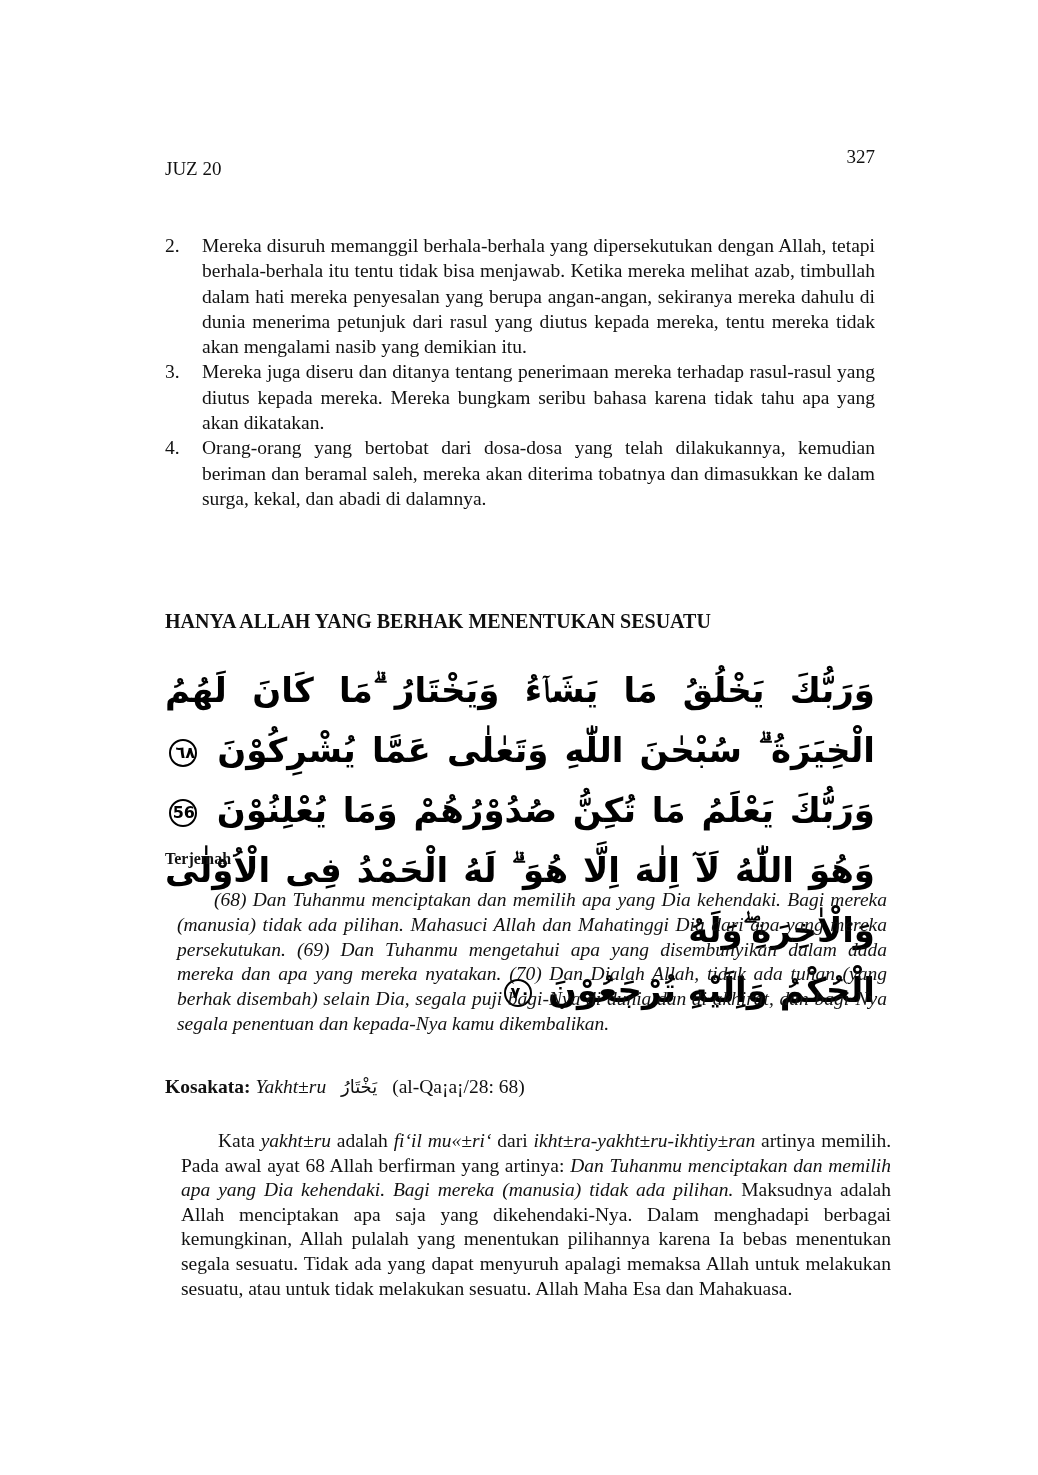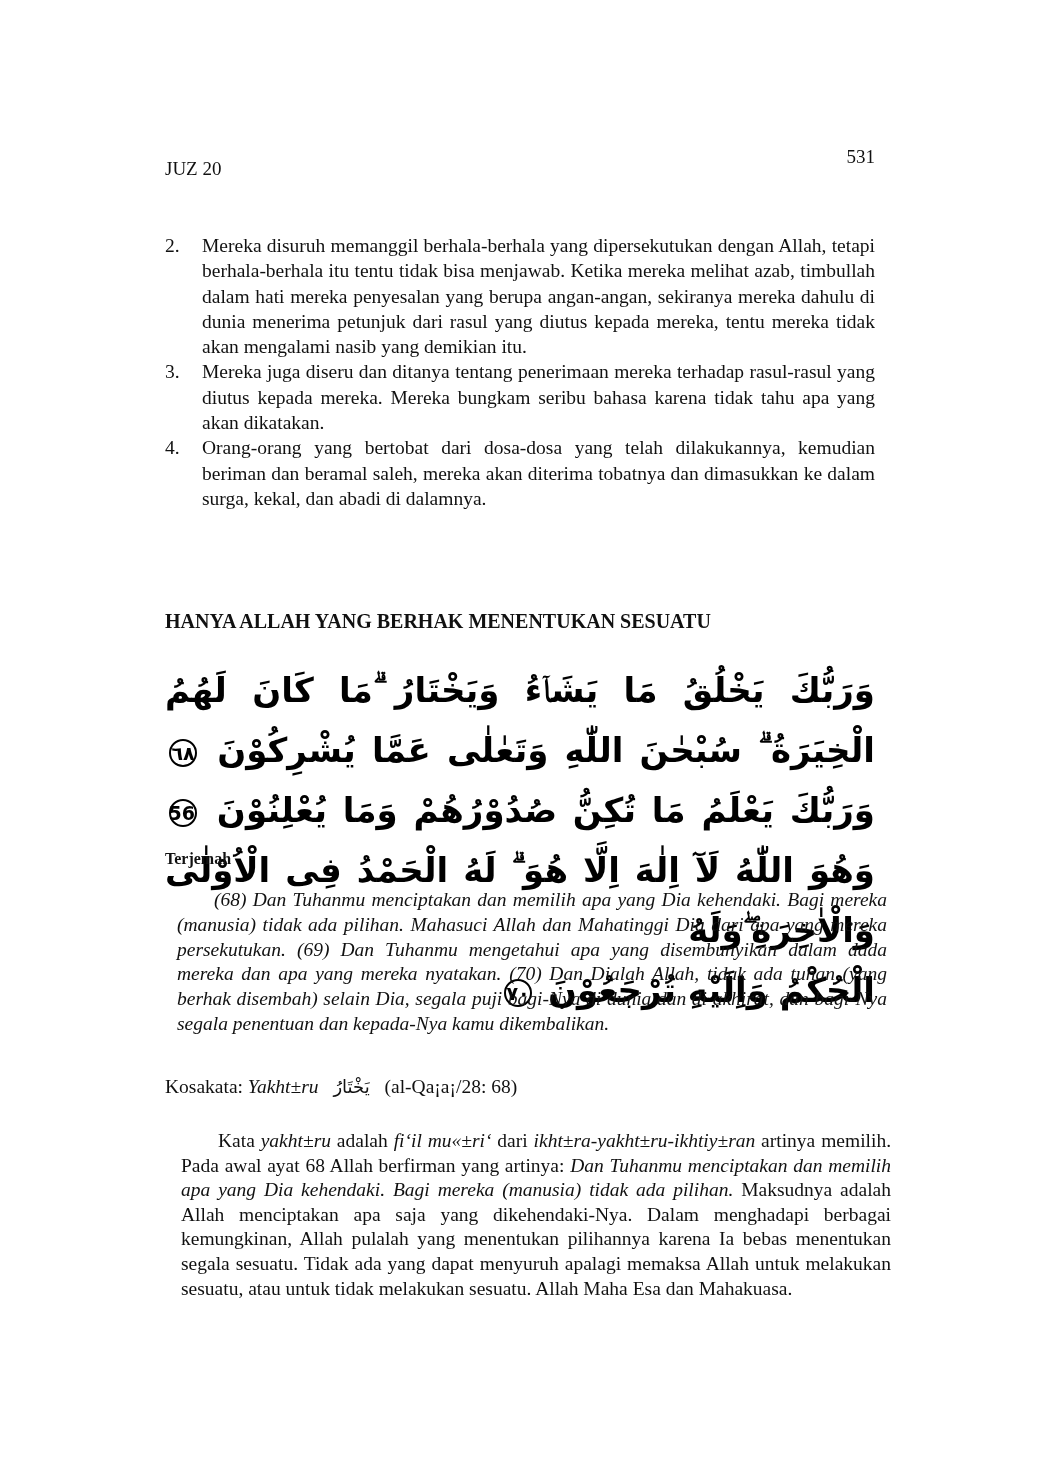--- a/index.html
+++ b/index.html
@@ -15,39 +15,39 @@
             font-size: 19.5px; line-height: 25.3px; }
     .list li { position: relative; padding-left: 37px; text-align: justify; }
     .list .num { position: absolute; left: 0; top: 0; }
     .section-title { position: absolute; top: 610px; left: 0; width: 710px; text-align: left;
                      font-weight: bold; font-size: 20px; letter-spacing: 0; }
     .arabic { position: absolute; top: 660px; left: 0; width: 710px; direction: rtl;
               font-family: "DejaVu Sans", sans-serif; font-weight: bold; font-size: 34px;
               line-height: 60px; text-align: justify; color: #000; }
     .arabic .line3 { display: block; text-align: right; }
     .ayah-mark { display: inline-block; width: 24px; height: 24px; border: 2px solid #000; border-radius: 50%;
-                 font-size: 19px; line-height: 24px; text-align: center; vertical-align: middle; margin: 0 4px; }
+                 font-size: 16px; line-height: 24px; text-align: right; vertical-align: middle; margin: 0 4px; }
     .terjemah-head { position: absolute; top: 850px; left: 0; font-weight: bold; font-size: 16px; }
     .terjemah { position: absolute; top: 876px; left: 0; width: 710px; font-style: italic;
                 font-size: 19.5px; line-height: 24.8px; text-align: justify; text-indent: 37px; margin: 12px; }
     .kosakata { position: absolute; top: 1076px; left: 0; width: 710px; font-size: 19.5px; }
-    .kosakata b { font-weight: normal; }
+    .kosakata b { font-weight: bold; }
     .kosakata .ar { font-family: "DejaVu Sans", sans-serif; font-size: 18px; direction: rtl; unicode-bidi: embed; margin: 0 10px; }
     .kosa-body { position: absolute; top: 1113px; left: 0; width: 710px; margin: 16px;
                  font-size: 19.5px; line-height: 24.6px; text-align: justify; text-indent: 37px; }
     .kosa-body i { font-style: italic; }
   </style>
 </head>
 <body>
 
 <div class="page">
 
   <div class="running-head">
     <span class="rh-left">JUZ 20</span>
-    <span class="rh-right">531</span>
+    <span class="rh-right">327</span>
   </div>
 
   <ol class="list">
     <li>
       <span class="num">2.</span>
       <span>Mereka disuruh memanggil berhala-berhala yang dipersekutukan dengan Allah, tetapi berhala-berhala itu tentu tidak bisa menjawab. Ketika mereka melihat azab, timbullah dalam hati mereka penyesalan yang berupa angan-angan, sekiranya mereka dahulu di dunia menerima petunjuk dari rasul yang diutus kepada mereka, tentu mereka tidak akan mengalami nasib yang demikian itu.</span>
     </li>
     <li>
       <span class="num">3.</span>
       <span>Mereka juga diseru dan ditanya tentang penerimaan mereka terhadap rasul-rasul yang diutus kepada mereka. Mereka bungkam seribu bahasa karena tidak tahu apa yang akan dikatakan.</span>

